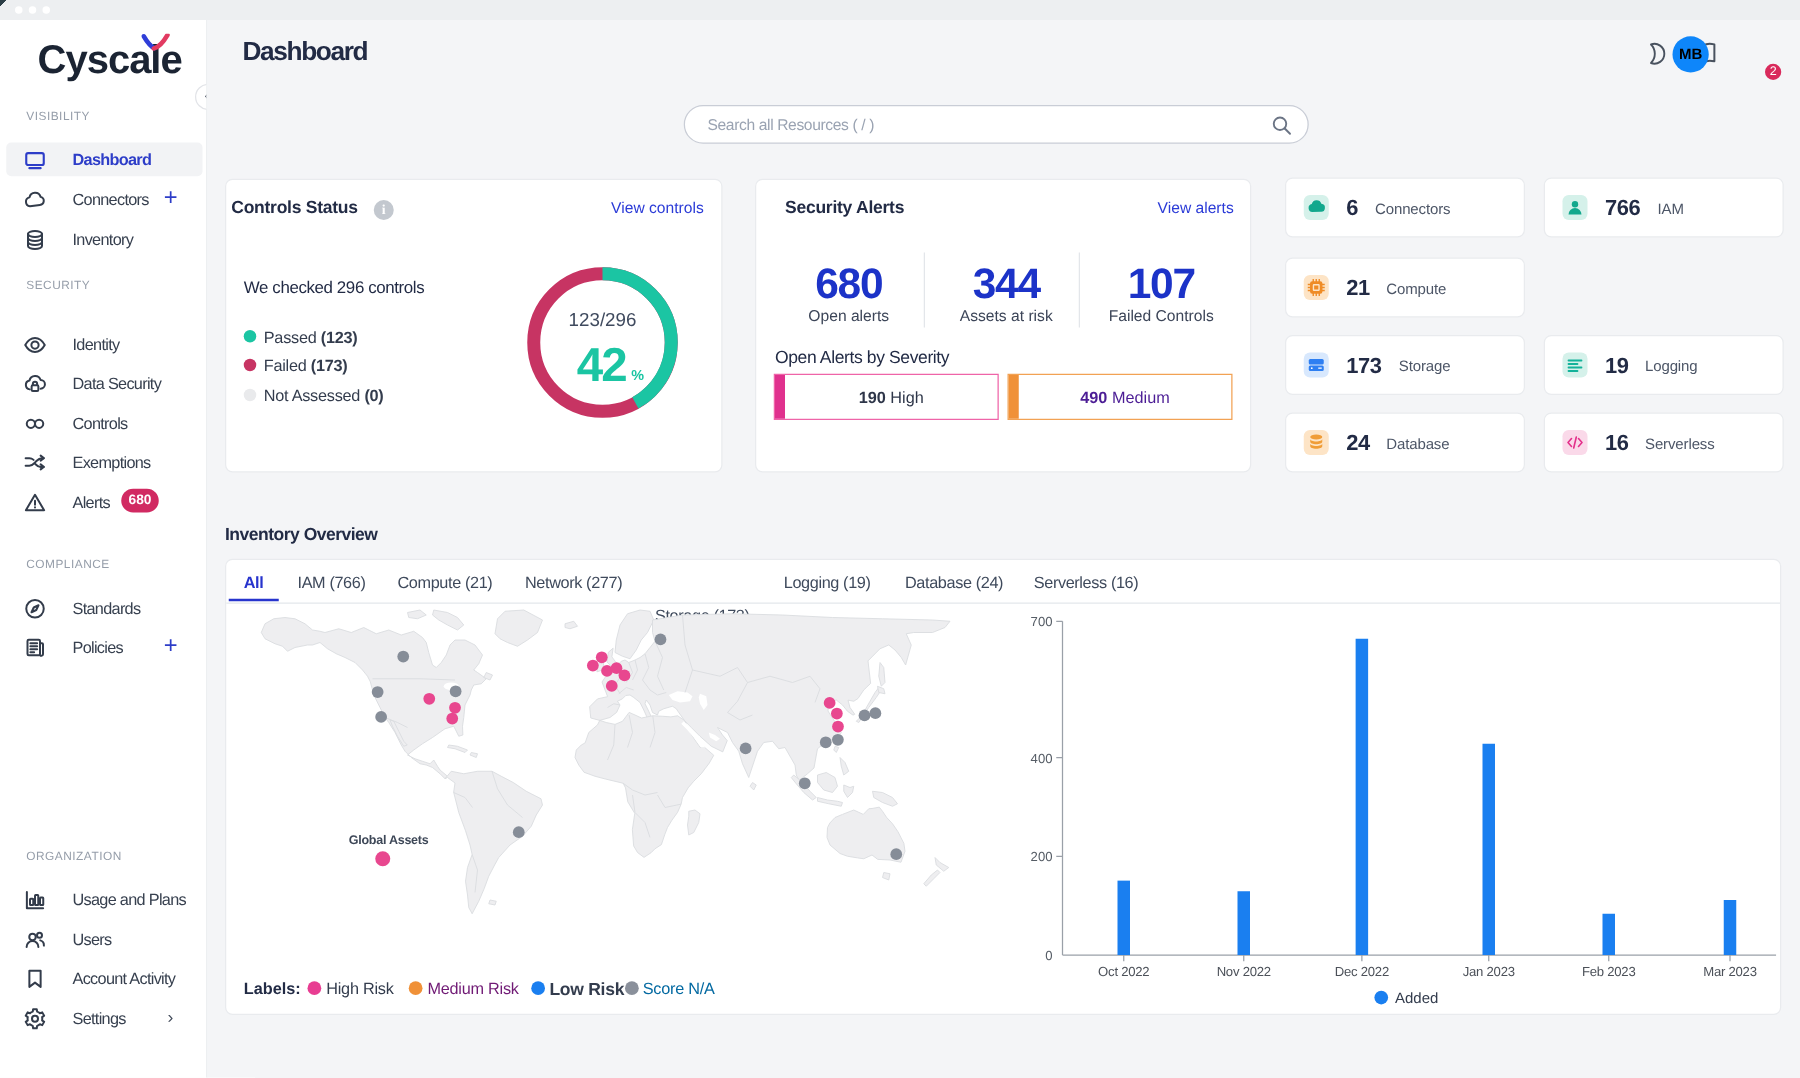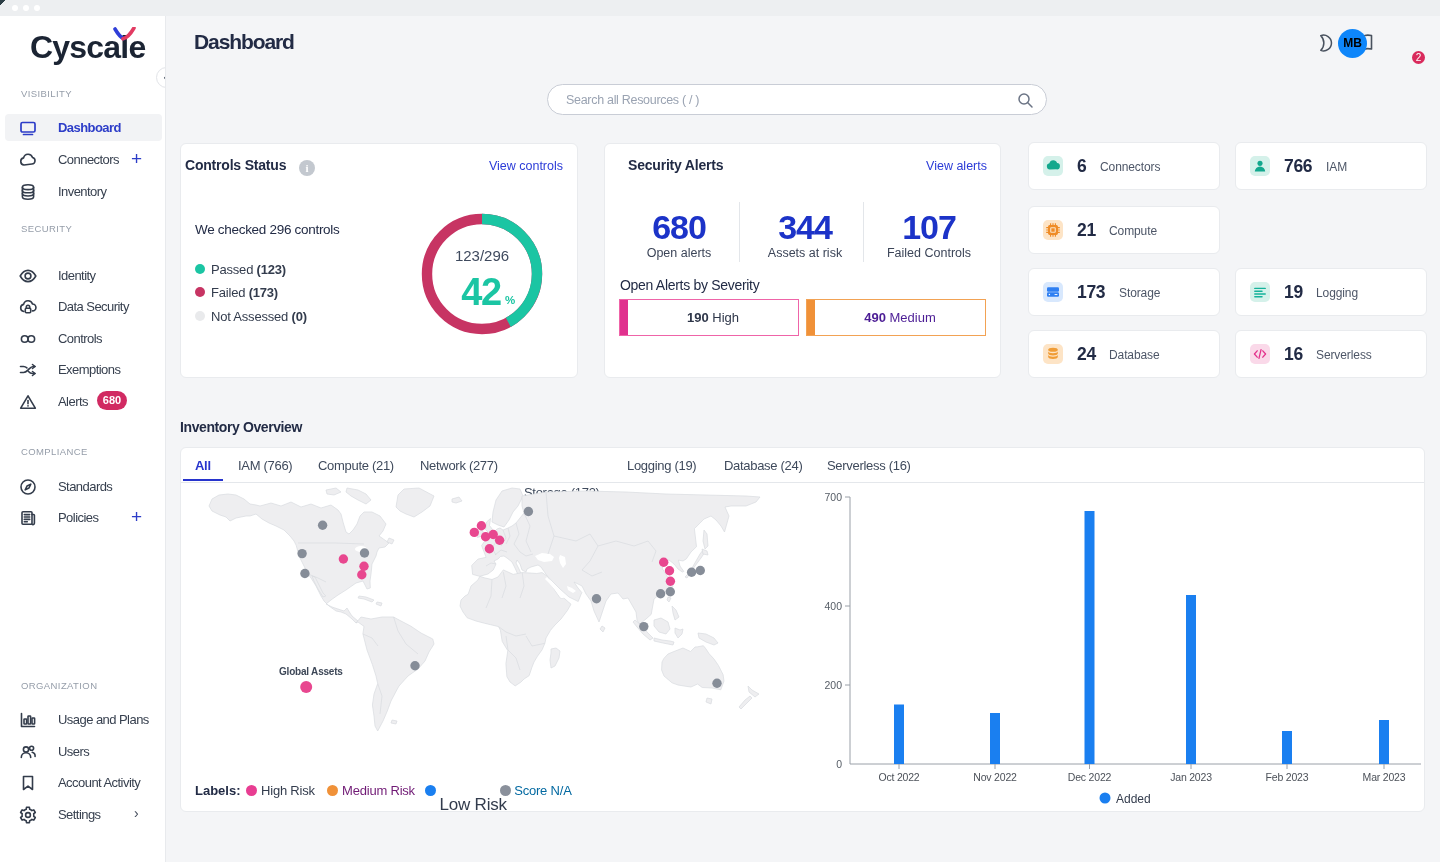--- a/index.html
+++ b/index.html
@@ -431,21 +431,21 @@
       <text x="93" y="189" font-size="10" font-weight="bold" letter-spacing="-0.2" fill="#3d4757" stroke="none">Global Assets</text>
       <circle cx="120.2" cy="201" r="6" fill="#e8478f" stroke="none"></circle>
     </svg>
 
     <div class="abs" style="left:14px; top:335px; font-size:13px; font-weight:bold; color:#222b45;">Labels:</div>
     <div class="abs" style="left:64.7px; top:337px; width:11px; height:11px; border-radius:50%; background:#e83d92;"></div>
     <div class="abs" style="left:80px; top:335px; font-size:13px; color:#333c4d; letter-spacing:-0.2px;">High Risk</div>
     <div class="abs" style="left:145.5px; top:337px; width:11px; height:11px; border-radius:50%; background:#f09138;"></div>
     <div class="abs" style="left:161px; top:335px; font-size:13px; color:#701a75; letter-spacing:-0.2px;">Medium Risk</div>
     <div class="abs" style="left:243.9px; top:337px; width:11px; height:11px; border-radius:50%; background:#1a7ff0;"></div>
-    <div class="abs" style="left:258.5px; top:347px; font-size:17px; color:#333c4d; letter-spacing:-0.2px;">Low Risk</div>
+    <div class="abs" style="left:258.5px; top:335px; font-size:14px; color:#333c4d; letter-spacing:-0.2px;font-weight:bold;">Low Risk</div>
     <div class="abs" style="left:318.5px; top:337px; width:11px; height:11px; border-radius:50%; background:#8a909b;"></div>
     <div class="abs" style="left:333.2px; top:335px; font-size:13px; color:#0369a1; letter-spacing:-0.2px;">Score N/A</div>
 
     <svg class="abs" style="left:640px; top:40px;" width="600" height="320" viewBox="0 0 600 320">
       <g stroke="#9aa0a8" stroke-width="1">
         <line x1="29" y1="9" x2="29" y2="276"></line>
         <line x1="29" y1="276" x2="600" y2="276"></line>
         <line x1="24" y1="9" x2="29" y2="9"></line>
         <line x1="24" y1="118" x2="29" y2="118"></line>
         <line x1="24" y1="197" x2="29" y2="197"></line>

